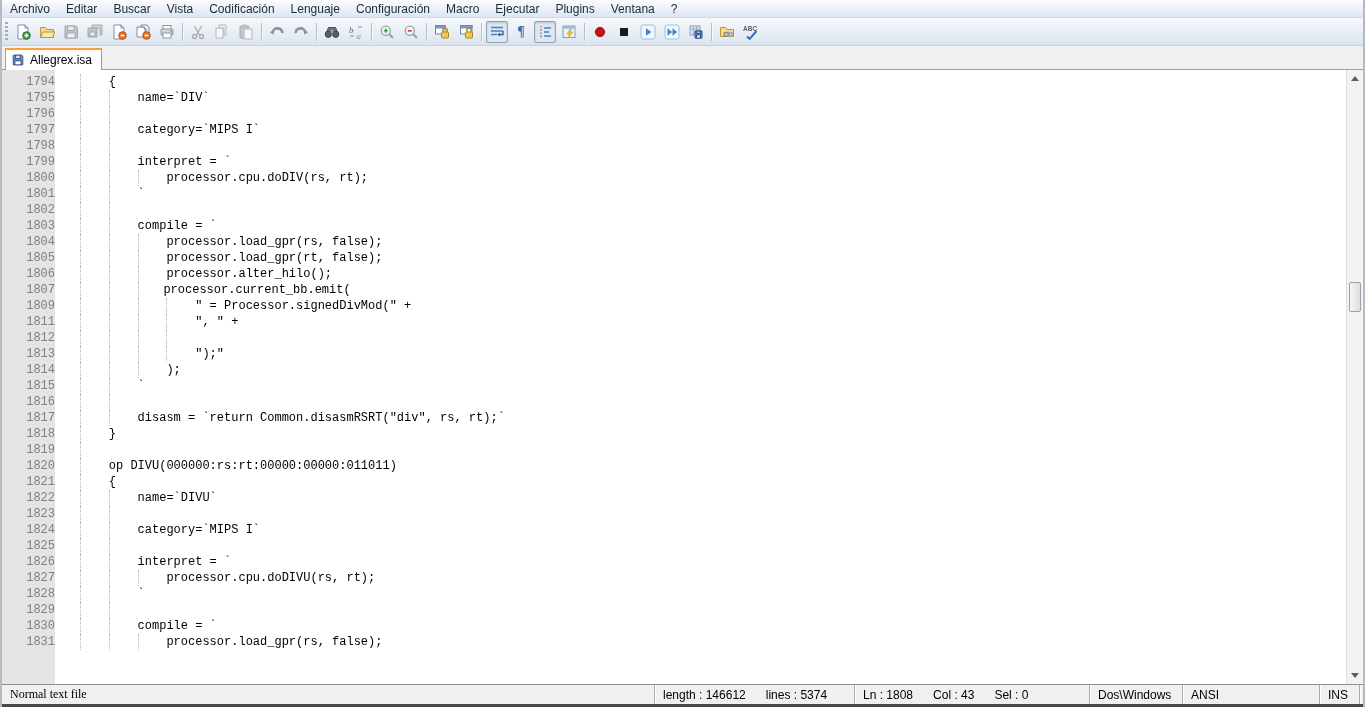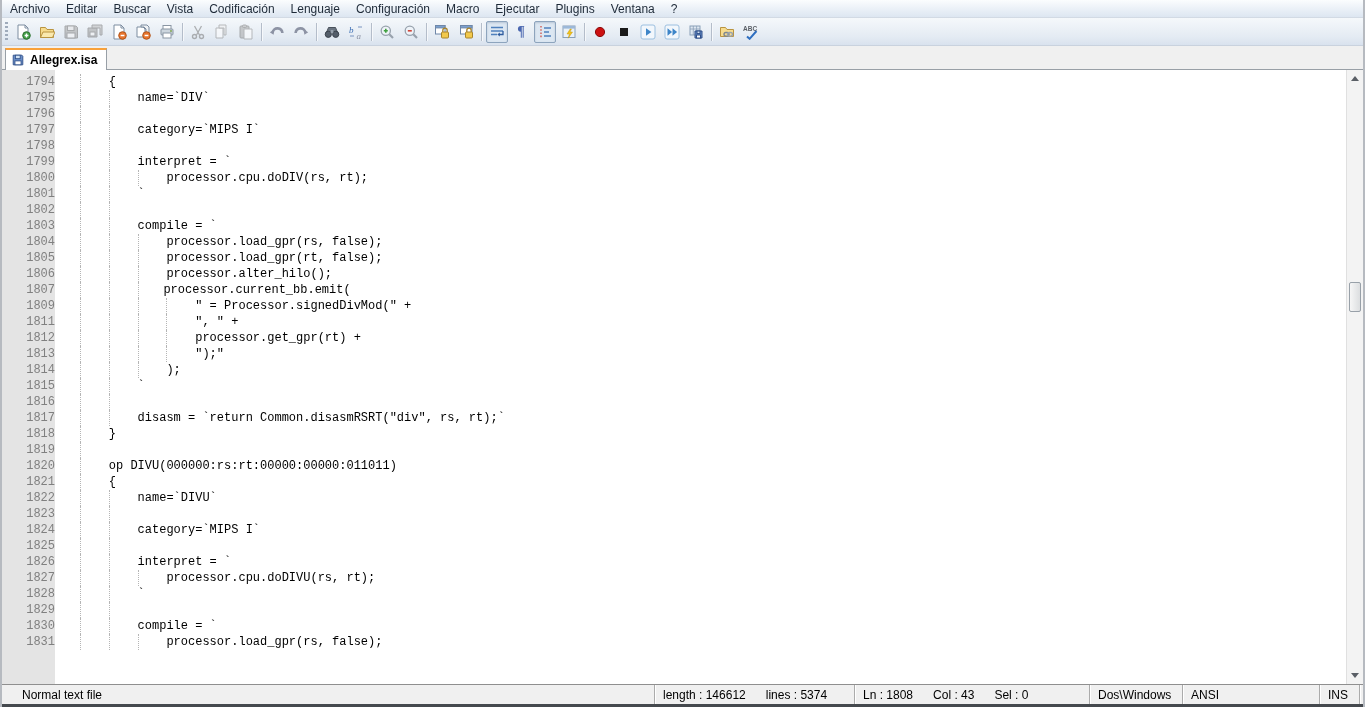--- a/index.html
+++ b/index.html
@@ -18,21 +18,21 @@
   .tb.disabled{filter:grayscale(1);opacity:.55;}
   .tb.pressed{background:#dce7f2;border:1px solid #8da4bd;border-radius:2px;box-shadow:inset 0 1px 2px rgba(80,100,130,.25);}
   .tbsep{width:1px;height:18px;background:#b4bdca;margin:0 3px;box-shadow:1px 0 0 #f6f8fb;}
   .pil{font-size:14px;font-weight:bold;color:#4a67b0;line-height:16px;font-family:"Liberation Serif",serif;}
 
   
   .tabbar{height:24px;flex:0 0 24px;background:#f0f0f0;border-bottom:1px solid #989fa6;box-sizing:border-box;display:flex;align-items:flex-end;padding-left:3px;}
   .tab{height:22px;background:#fff;border:1px solid #989fa6;border-bottom:none;border-top:2px solid #f9a13a;display:flex;align-items:center;padding:0 9px 0 5px;margin-bottom:-1px;box-sizing:border-box;}
   .tabicon{width:14px;height:14px;margin-right:5px;}
   .tabicon svg{width:14px;height:14px;display:block;}
-  .tablabel{font-size:12px;color:#000;white-space:nowrap;font-weight:bold;}
+  .tablabel{font-size:12px;color:#000;white-space:nowrap;}
 
   
   .editor{flex:1 1 auto;position:relative;overflow:hidden;background:linear-gradient(90deg,#e4e4e4 0,#e4e4e4 53px,#ffffff 53px);}
   .rows{position:absolute;left:0;top:4px;right:17px;}
   .row{display:flex;height:16px;line-height:16px;font-family:"Liberation Mono","DejaVu Sans Mono",monospace;font-size:12px;}
   .num{flex:0 0 53px;box-sizing:border-box;text-align:right;color:#808080;background:#e4e4e4;}
   .code{flex:1 1 auto;position:relative;white-space:pre;color:#000;overflow:hidden;}
   .row.current .code{background:#e8e8ff;}
   .guide{position:absolute;top:0;height:16px;width:0;border-left:1px dotted #b5b5b5;}
   
@@ -42,21 +42,21 @@
   .sb-btn.down{bottom:0;}
   .tri-up{width:0;height:0;border-left:4px solid transparent;border-right:4px solid transparent;border-bottom:5px solid #5a5f66;}
   .tri-down{width:0;height:0;border-left:4px solid transparent;border-right:4px solid transparent;border-top:5px solid #5a5f66;}
   .sb-thumb{position:absolute;left:2px;right:2px;top:212px;height:30px;background:linear-gradient(90deg,#f6f6f6,#dcdee0);border:1px solid #98a0a8;border-radius:2px;box-sizing:border-box;}
 
   
   .statusbar{flex:0 0 23px;height:23px;box-sizing:border-box;background:#f0f0f0;border-top:1px solid #8f8f8f;border-bottom:3px solid #45494e;display:flex;font-size:12px;color:#000;}
   .seg{box-sizing:border-box;padding:0 0 0 8px;display:flex;align-items:center;white-space:nowrap;overflow:hidden;}
   .seg + .seg{border-left:1px solid #ababab;box-shadow:inset 1px 0 0 #ffffff;}
   .seg span{margin-right:20px;}
-  .w1{flex:0 0 652px;padding-left:20px;}
+  .w1{flex:0 0 652px;padding-left:8px;font-family:Liberation Serif, serif;}
   .w2{flex:0 0 200px;}
   .w3{flex:0 0 235px;}
   .w4{flex:0 0 93px;}
   .w5{flex:0 0 137px;}
   .w6{flex:0 0 40px;}
   .wfill{flex:1 1 auto;border-left:1px solid #ababab;box-shadow:inset 1px 0 0 #ffffff;}
 </style>
 </head>
 <body>
 
@@ -418,21 +418,21 @@
         <div class="row">
           <span class="num">1809</span>
           <span class="code" style="padding-left: 25px;"><i class="guide" style="left: 25px;"></i><i class="guide" style="left: 53.8px;"></i><i class="guide" style="left: 82.6px;"></i><i class="guide" style="left: 111.4px;"></i><span>                " = Processor.signedDivMod(" +</span></span>
         </div>
         <div class="row">
           <span class="num">1811</span>
           <span class="code" style="padding-left: 25px;"><i class="guide" style="left: 25px;"></i><i class="guide" style="left: 53.8px;"></i><i class="guide" style="left: 82.6px;"></i><i class="guide" style="left: 111.4px;"></i><span>                ", " +</span></span>
         </div>
         <div class="row">
           <span class="num">1812</span>
-          <span class="code" style="padding-left: 25px;"><i class="guide" style="left: 25px;"></i><i class="guide" style="left: 53.8px;"></i><i class="guide" style="left: 82.6px;"></i><i class="guide" style="left: 111.4px;"></i><span>                processor.get_gpr(rt) +</span></span>
+          <span class="code" style="padding-left: 25px;"><i class="guide" style="left: 25px;"></i><i class="guide" style="left: 53.8px;"></i><i class="guide" style="left: 82.6px;"></i><i class="guide" style="left: 111.4px;"></i></span>
         </div>
         <div class="row">
           <span class="num">1813</span>
           <span class="code" style="padding-left: 25px;"><i class="guide" style="left: 25px;"></i><i class="guide" style="left: 53.8px;"></i><i class="guide" style="left: 82.6px;"></i><i class="guide" style="left: 111.4px;"></i><span>                ");"</span></span>
         </div>
         <div class="row">
           <span class="num">1814</span>
           <span class="code" style="padding-left: 25px;"><i class="guide" style="left: 25px;"></i><i class="guide" style="left: 53.8px;"></i><i class="guide" style="left: 82.6px;"></i><span>            );</span></span>
         </div>
         <div class="row">

